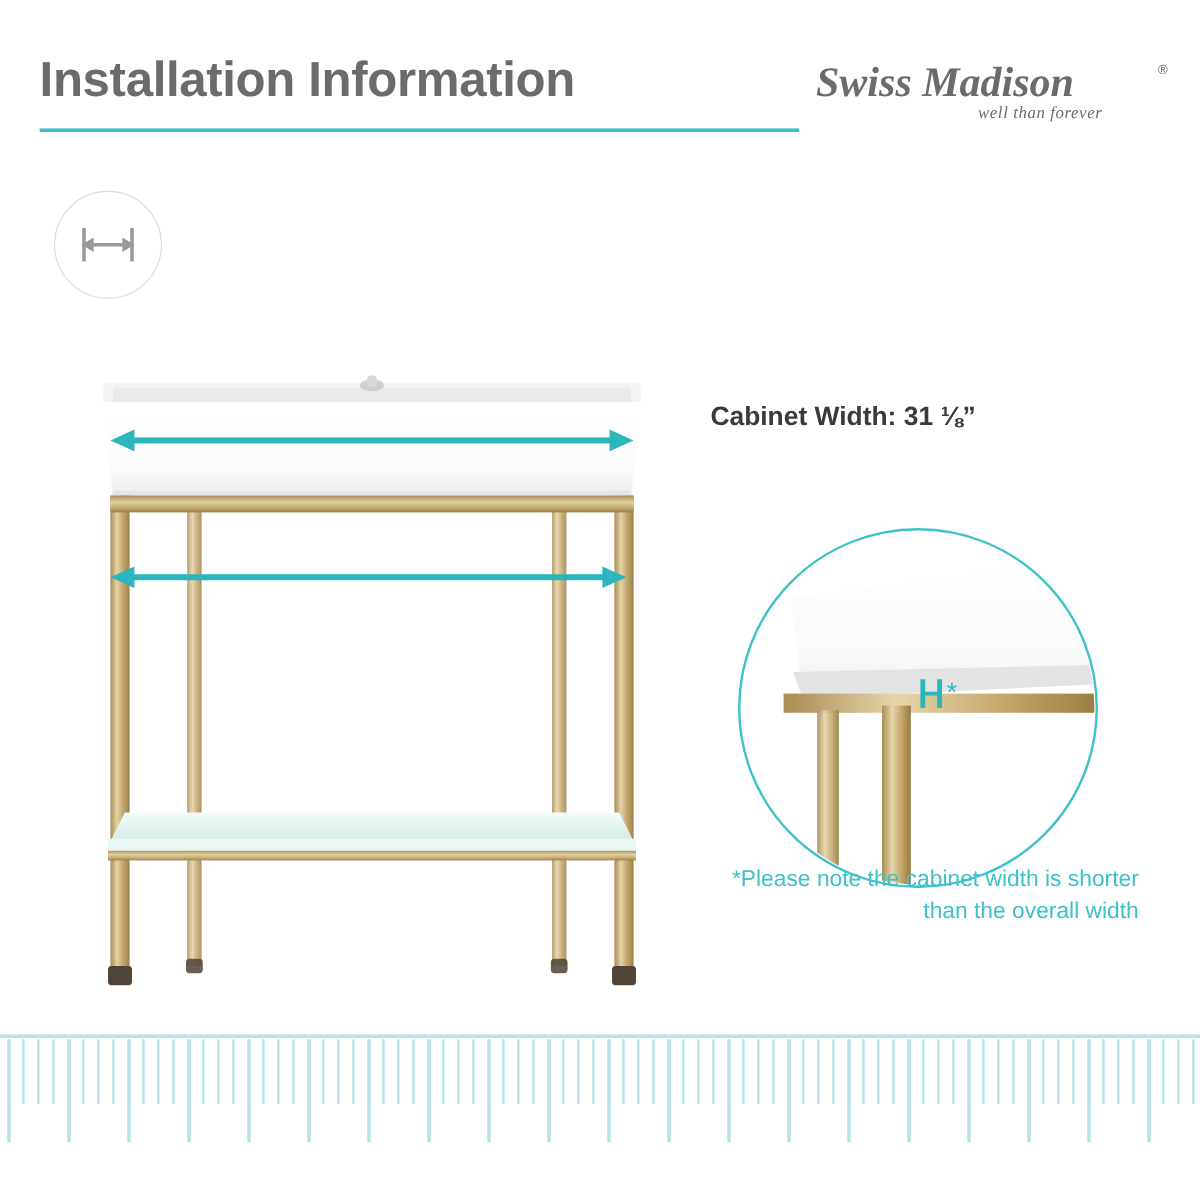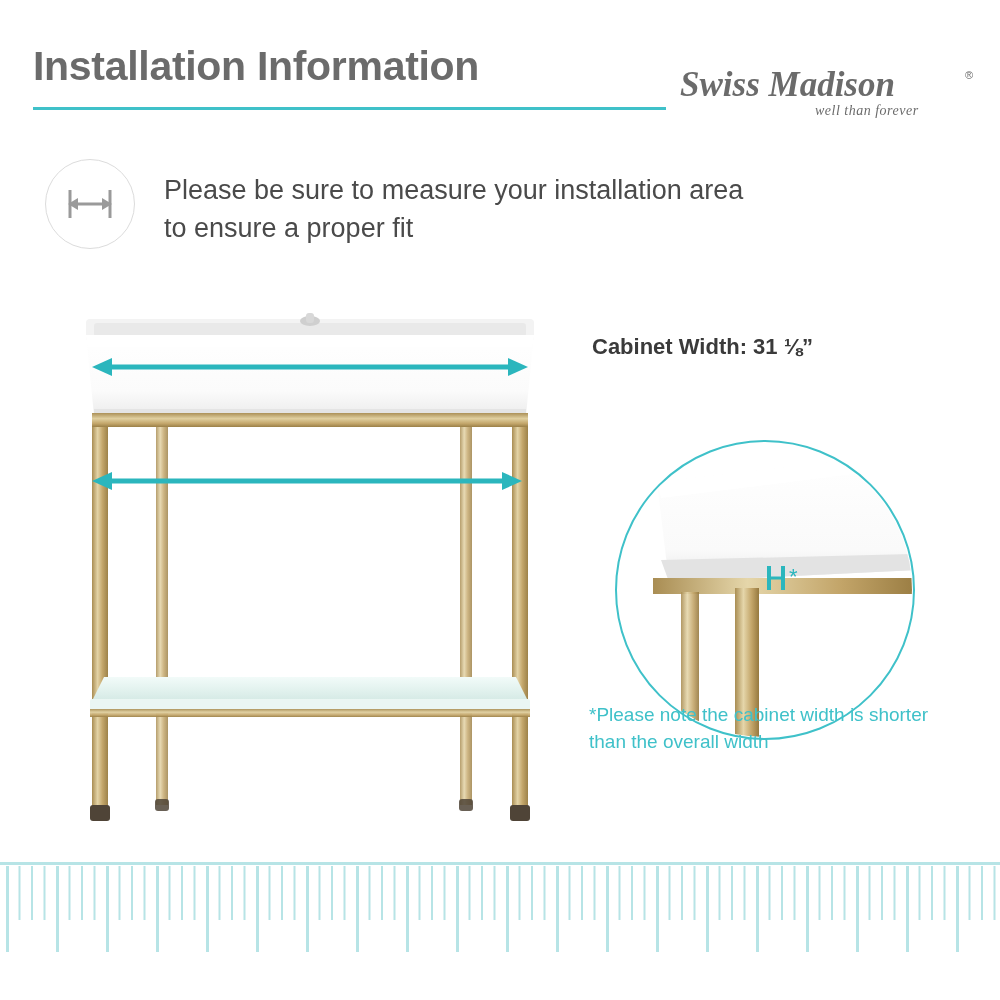--- a/index.html
+++ b/index.html
@@ -20,21 +20,21 @@
     position:absolute;
     left:33px; top:28px;
     font-size:41px;
     font-weight:bold;
     color:#6b6b6b;
     letter-spacing:-0.3px;
     white-space:nowrap;
   }
   .brand{
     position:absolute;
-    left:680px; top:50px;
+    left:680px; top:34px;
     width:295px; height:60px;
   }
   .brand-name{
     font-family:"Liberation Serif", serif;
     font-style:italic;
     font-weight:bold;
     font-size:35px;
     color:#6b6b6b;
     letter-spacing:0px;
     white-space:nowrap;
@@ -86,26 +86,26 @@
     position:absolute;
     left:592px; top:316px;
     font-size:22px;
     line-height:32px;
     color:#3a3a3a;
     font-weight:bold;
     white-space:nowrap;
   }
   .note{
     position:absolute;
-    left:589px; top:686px;
+    left:589px; top:704px;
     width:360px;
     font-size:19px;
     line-height:27px;
     color:#3fc1c9;
-    text-align:left;
+    text-align:right;
   }
   
   .product{
     position:absolute;
     left:60px; top:290px;
     width:500px; height:530px;
   }
   
   .detail{
     position:absolute;
@@ -141,21 +141,20 @@
 
   <div class="measure-badge">
     <svg width="88" height="88" viewBox="0 0 88 88">
       <line x1="24" y1="30" x2="24" y2="58" stroke="#9a9a9a" stroke-width="3"></line>
       <line x1="64" y1="30" x2="64" y2="58" stroke="#9a9a9a" stroke-width="3"></line>
       <line x1="27" y1="44" x2="61" y2="44" stroke="#9a9a9a" stroke-width="3"></line>
       <polygon points="22,44 32,38 32,50" fill="#9a9a9a"></polygon>
       <polygon points="66,44 56,38 56,50" fill="#9a9a9a"></polygon>
     </svg>
   </div>
-  <div class="measure-text">Please be sure to measure your installation area to ensure a proper fit</div>
 
   <div class="dims">
     <div>Cabinet Width: 31 ⅛”</div>
   </div>
 
   <div class="product">
     <svg width="500" height="530" viewBox="0 0 500 530">
       <defs>
         <linearGradient id="goldV" x1="0" y1="0" x2="1" y2="0">
           <stop offset="0%" stop-color="#a98d53"></stop>

